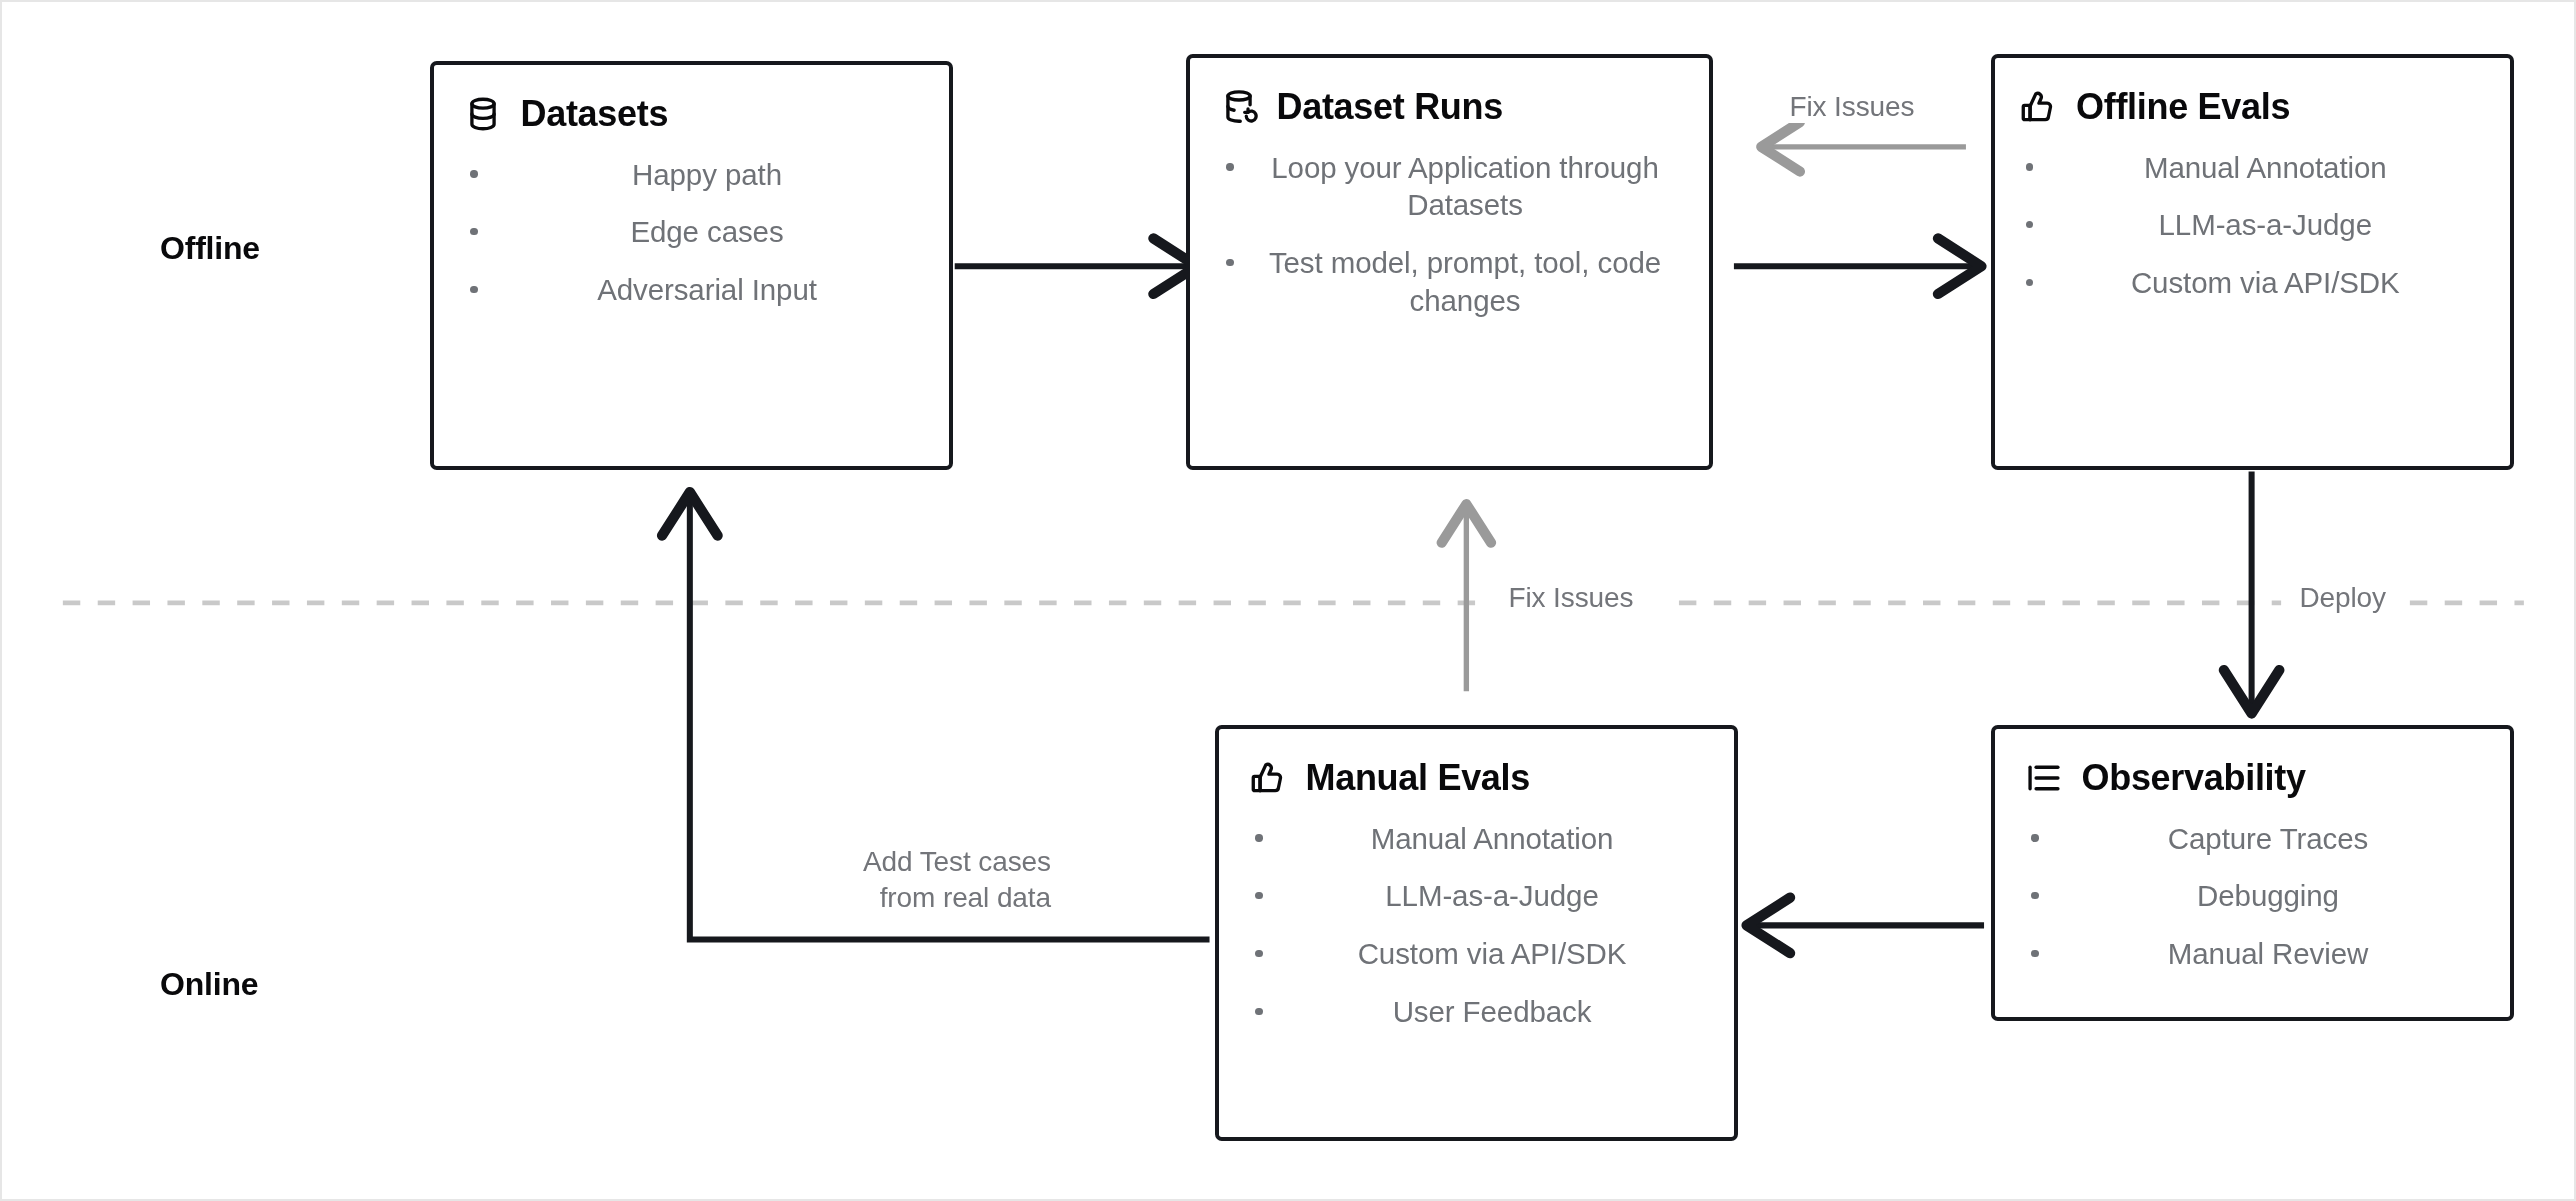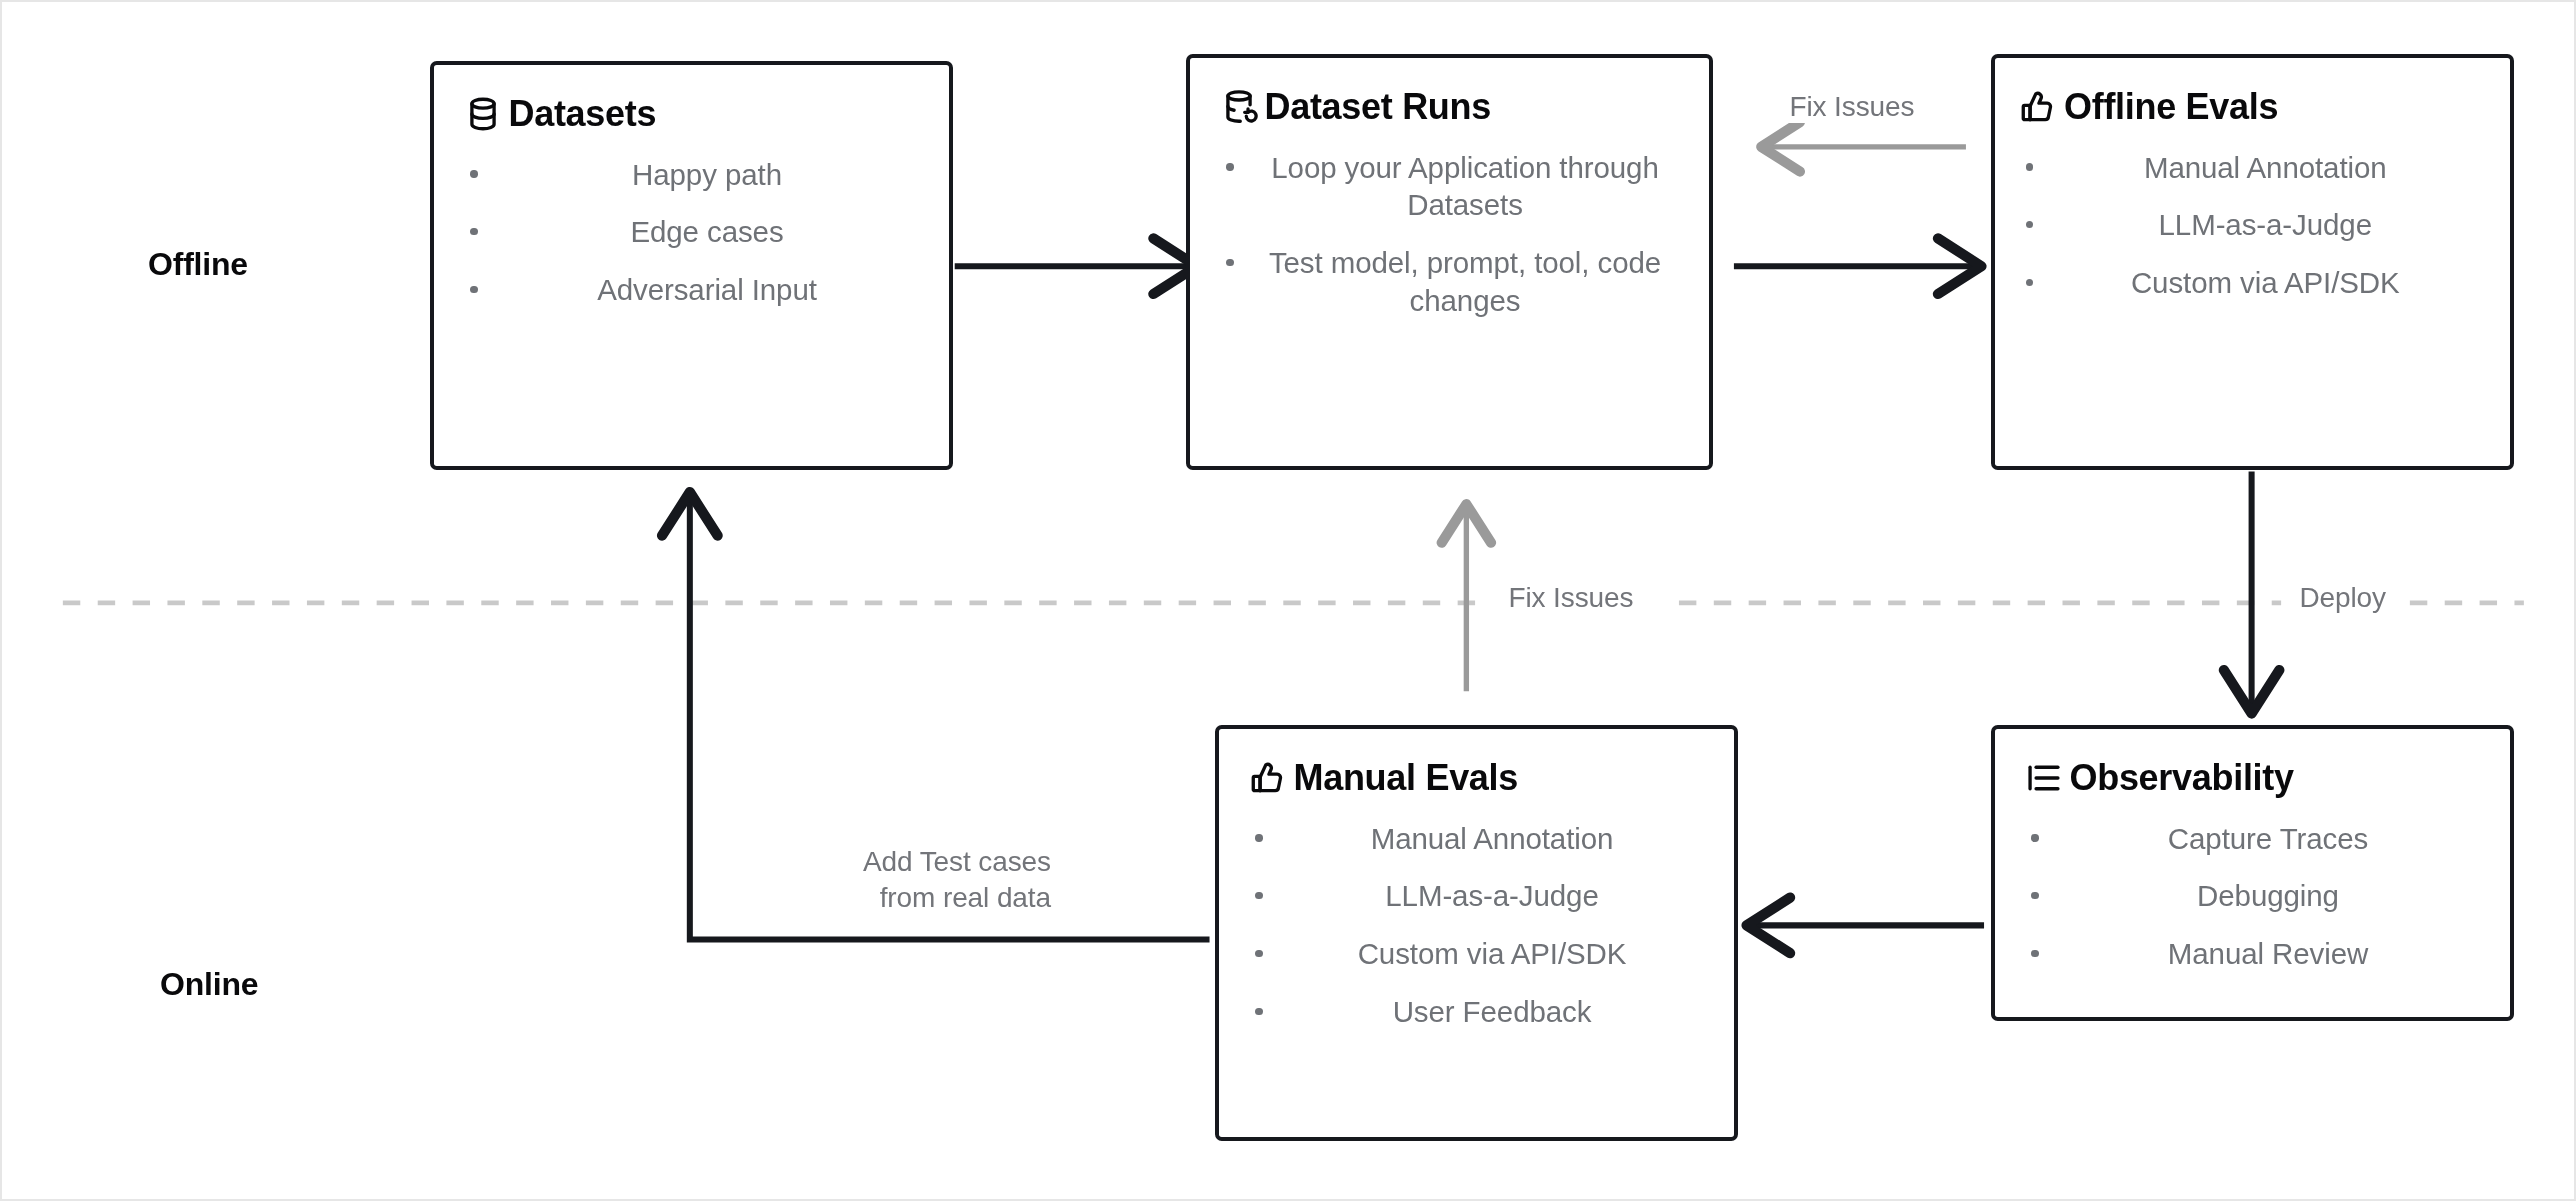--- a/index.html
+++ b/index.html
@@ -33,21 +33,21 @@
     position: absolute;
     box-sizing: border-box;
     background: #ffffff;
     border: 4.7px solid #16181d;
     border-radius: 6.7px;
     padding: 29.5px 29.5px 20px 29.5px;
   }
   .card-head {
     display: flex;
     align-items: center;
-    gap: 7px;
+    gap: 19px;
     margin-bottom: 23px;
   }
   .card-icon {
     width: 38px;
     height: 38px;
     flex: 0 0 38px;
     display: block;
   }
   .card-title {
     font-size: 36px;
@@ -93,21 +93,21 @@
 
   
   .lane-label {
     position: absolute;
     font-size: 32px;
     font-weight: bold;
     color: #09090b;
     letter-spacing: -0.2px;
     white-space: nowrap;
   }
-  #lane-offline { left: 146px; top: 228px; margin-top: 16px; }
+  #lane-offline { left: 158px; top: 228px; }
   #lane-online  { left: 158px; top: 920px; margin-top: 44px; }
 
   
   .edge-label {
     position: absolute;
     font-size: 28px;
     color: #73757a;
     letter-spacing: -0.1px;
     white-space: nowrap;
     background: #ffffff;

